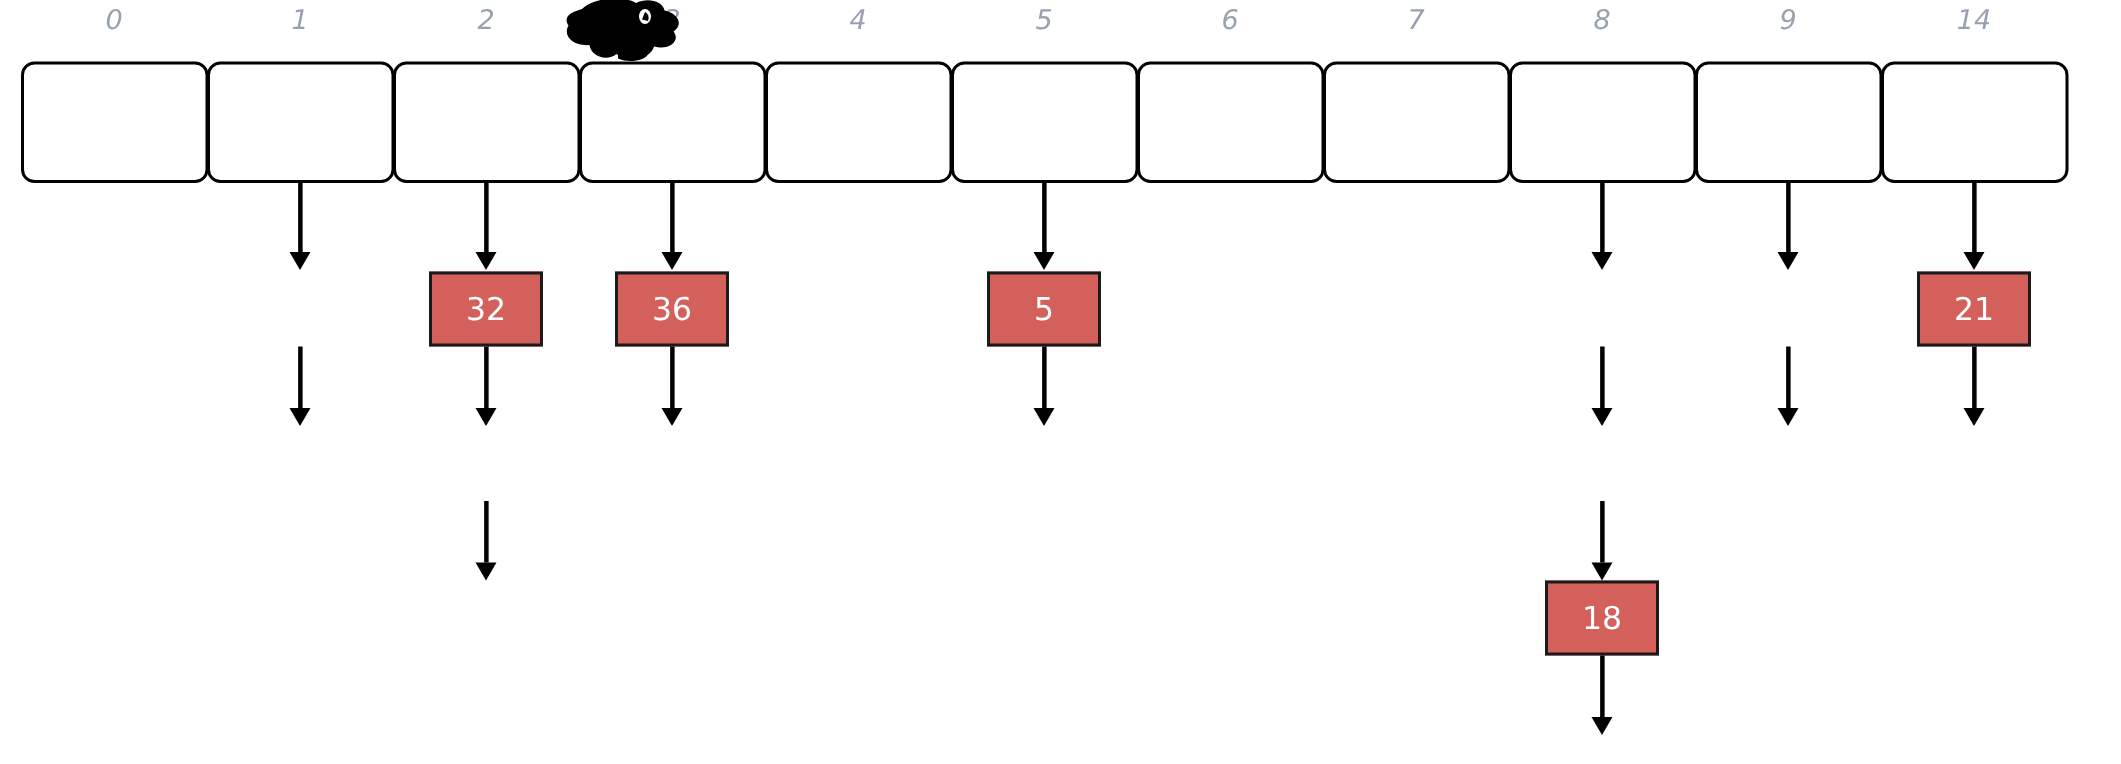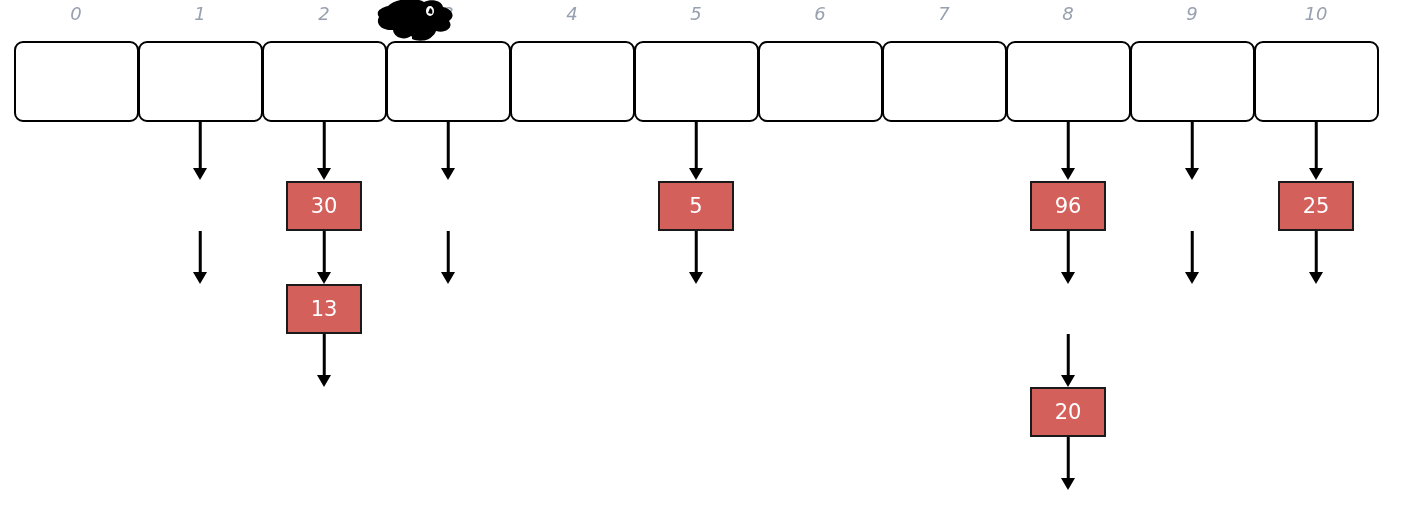--- a/index.html
+++ b/index.html
@@ -60,21 +60,21 @@
   <div class="idx" style="left:76px">0</div>
   <div class="idx" style="left:200px">1</div>
   <div class="idx" style="left:324px">2</div>
   <div class="idx" style="left:448px">3</div>
   <div class="idx" style="left:572px">4</div>
   <div class="idx" style="left:696px">5</div>
   <div class="idx" style="left:820px">6</div>
   <div class="idx" style="left:944px">7</div>
   <div class="idx" style="left:1068px">8</div>
   <div class="idx" style="left:1192px">9</div>
-  <div class="idx" style="left:1316px">10</div>
+  <div class="idx" style="left:1316px">14</div>
 
   <svg class="blot" width="95" height="44" viewBox="0 0 95 44">
     <path fill="#000000" d="M16,6 C24,-2 44,-3 52,2 C60,-2 70,1 71,7 C80,9 84,16 77,21 C82,27 74,34 64,31 C62,39 47,43 39,36 C33,41 22,38 21,30 C10,31 3,24 7,17 C3,11 9,8 16,6 Z"></path>
     <path fill="#000000" d="M40,33 C48,30 58,31 60,36 C58,41 46,42 40,39 Z"></path>
     <ellipse cx="58" cy="11" rx="4" ry="5" fill="#ffffff"></ellipse>
     <path fill="#000000" d="M58,8 a3,4 0 0 1 2,6 l-4,-1 Z"></path>
   </svg>
 
   <div class="bucket" style="left:14px"></div>
   <div class="bucket" style="left:138px"></div>
@@ -89,64 +89,61 @@
   <div class="bucket" style="left:1254px"></div>
 
   <div class="shaft" style="left:200px;top:122px;height:46px"></div>
   <div class="head" style="left:200px;top:168px"></div>
   <div class="shaft" style="left:200px;top:231px;height:41px"></div>
   <div class="head" style="left:200px;top:272px"></div>
 
   <div class="shaft" style="left:324px;top:122px;height:46px"></div>
   <div class="head" style="left:324px;top:168px"></div>
   <div class="node" style="left:324px;top:181px">
-      <span>30</span>
+      <span>32</span>
     </div>
   <div class="shaft" style="left:324px;top:231px;height:41px"></div>
   <div class="head" style="left:324px;top:272px"></div>
-  <div class="node" style="left:324px;top:284px">
-      <span>13</span>
-    </div>
   <div class="shaft" style="left:324px;top:334px;height:41px"></div>
   <div class="head" style="left:324px;top:375px"></div>
 
   <div class="shaft" style="left:448px;top:122px;height:46px"></div>
   <div class="head" style="left:448px;top:168px"></div>
+  <div class="node" style="left:448px;top:181px">
+      <span>36</span>
+    </div>
   <div class="shaft" style="left:448px;top:231px;height:41px"></div>
   <div class="head" style="left:448px;top:272px"></div>
 
   <div class="shaft" style="left:696px;top:122px;height:46px"></div>
   <div class="head" style="left:696px;top:168px"></div>
   <div class="node" style="left:696px;top:181px">
       <span>5</span>
     </div>
   <div class="shaft" style="left:696px;top:231px;height:41px"></div>
   <div class="head" style="left:696px;top:272px"></div>
 
   <div class="shaft" style="left:1068px;top:122px;height:46px"></div>
   <div class="head" style="left:1068px;top:168px"></div>
-  <div class="node" style="left:1068px;top:181px">
-      <span>96</span>
-    </div>
   <div class="shaft" style="left:1068px;top:231px;height:41px"></div>
   <div class="head" style="left:1068px;top:272px"></div>
   <div class="shaft" style="left:1068px;top:334px;height:41px"></div>
   <div class="head" style="left:1068px;top:375px"></div>
   <div class="node" style="left:1068px;top:387px">
-      <span>20</span>
+      <span>18</span>
     </div>
   <div class="shaft" style="left:1068px;top:437px;height:41px"></div>
   <div class="head" style="left:1068px;top:478px"></div>
 
   <div class="shaft" style="left:1192px;top:122px;height:46px"></div>
   <div class="head" style="left:1192px;top:168px"></div>
   <div class="shaft" style="left:1192px;top:231px;height:41px"></div>
   <div class="head" style="left:1192px;top:272px"></div>
 
   <div class="shaft" style="left:1316px;top:122px;height:46px"></div>
   <div class="head" style="left:1316px;top:168px"></div>
   <div class="node" style="left:1316px;top:181px">
-      <span>25</span>
+      <span>21</span>
     </div>
   <div class="shaft" style="left:1316px;top:231px;height:41px"></div>
   <div class="head" style="left:1316px;top:272px"></div>
 
 </div>
 
 </body></html>

